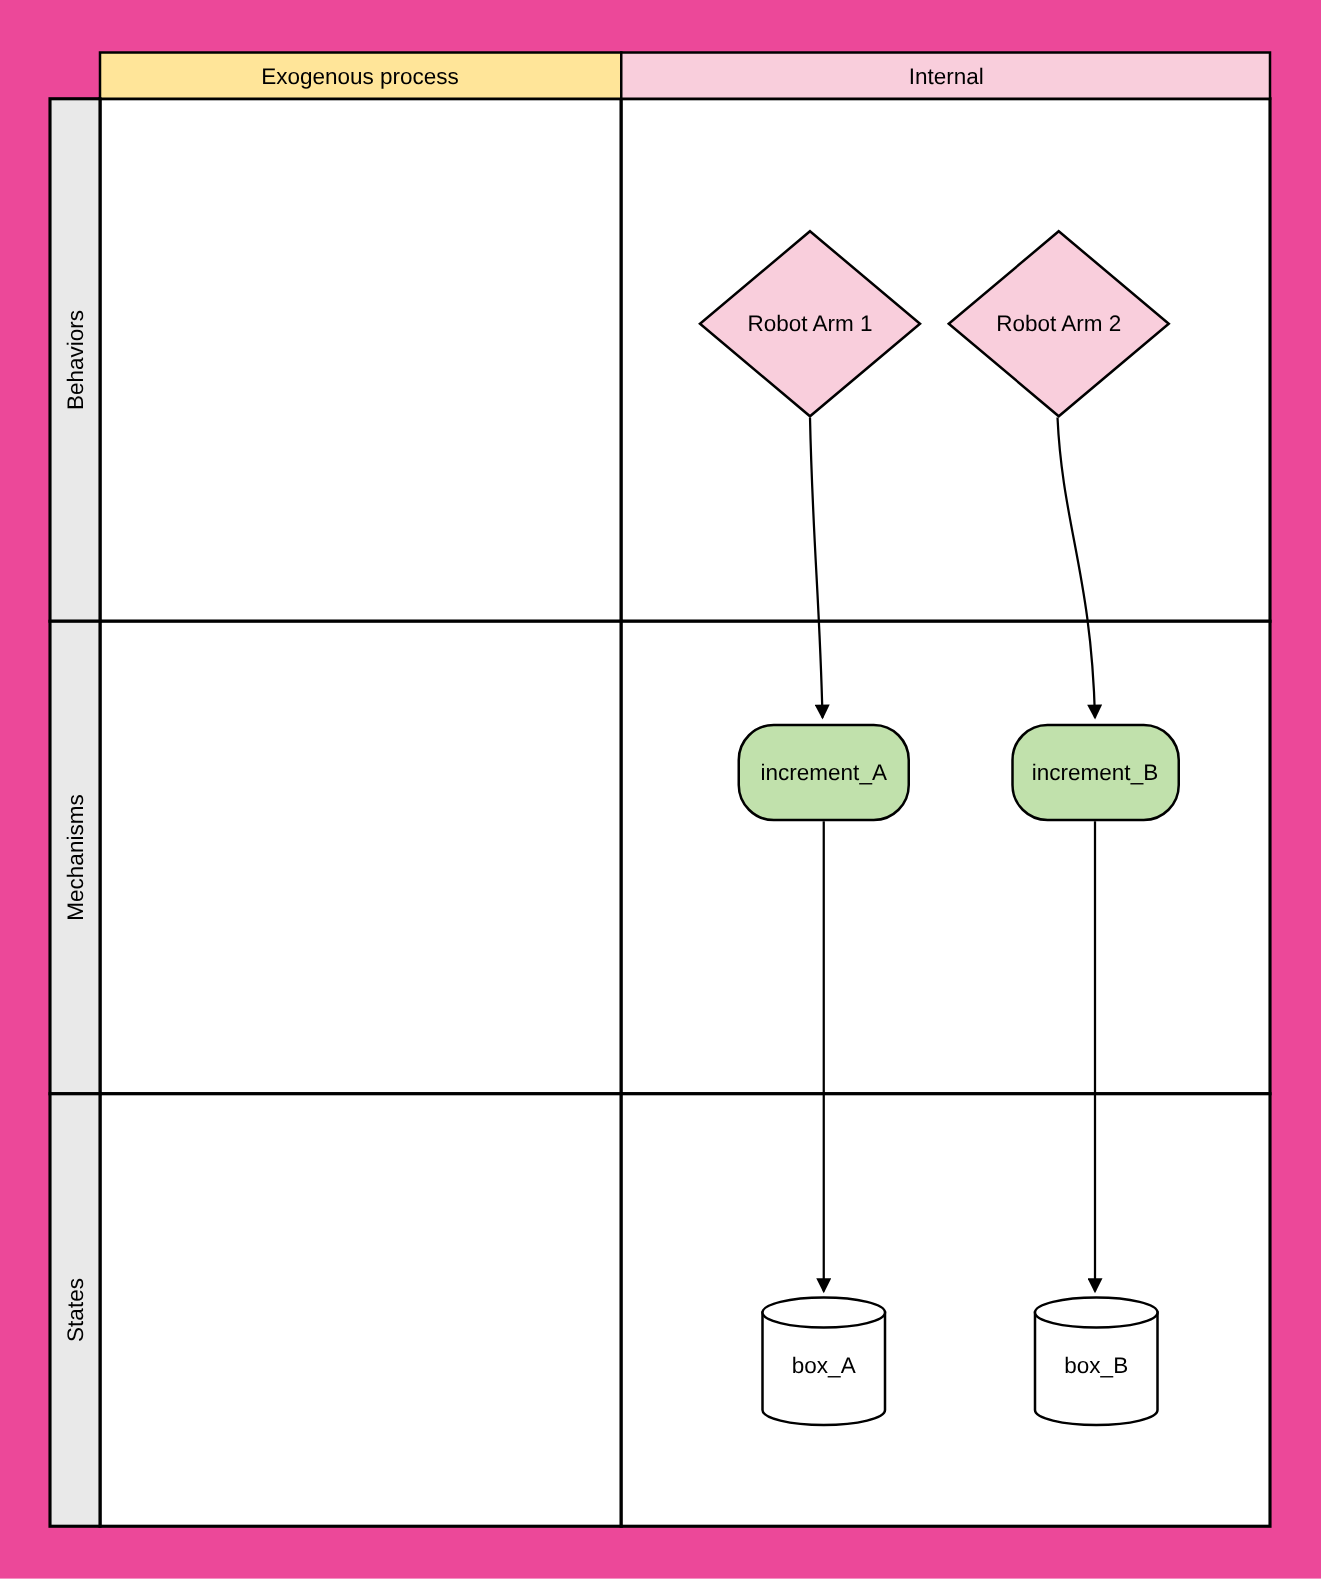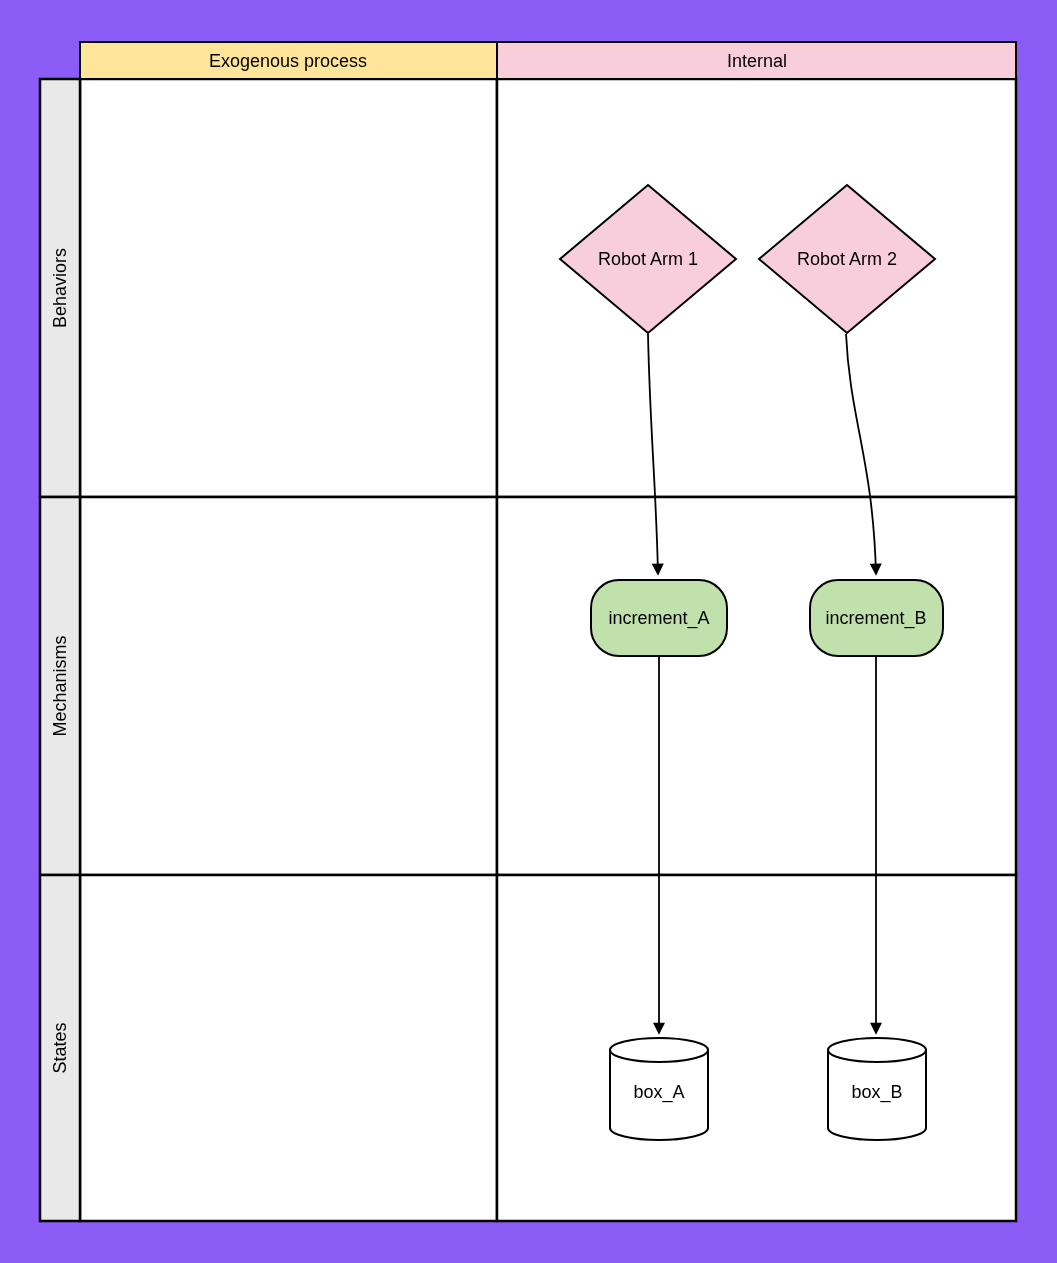--- a/index.html
+++ b/index.html
@@ -1,20 +1,20 @@
 <!DOCTYPE html>
 <html><head>
 <meta charset="utf-8">
 <style>
   html, body { margin: 0; padding: 0; background: #ffffff; }
   .canvas {
     position: relative;
     width: 1057px;
     height: 1263px;
-    background: #8b5cf6;
+    background: #ec4899;
     font-family: "Liberation Sans", sans-serif;
   }
   svg { position: absolute; top: 0; left: 0; }
   svg text {
     font-family: "Liberation Sans", sans-serif;
     font-size: 18px;
     fill: #000000;
   }
   .cell-stroke { stroke: #000000; stroke-width: 2.5; }
   .shape-stroke { stroke: #000000; stroke-width: 2; }

